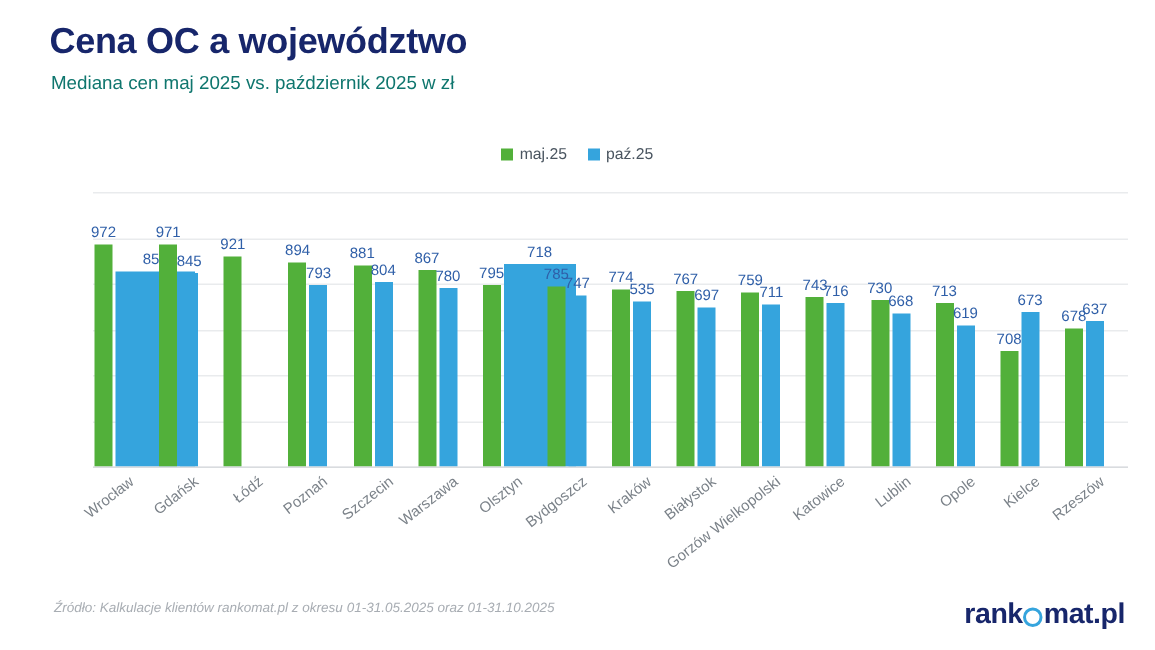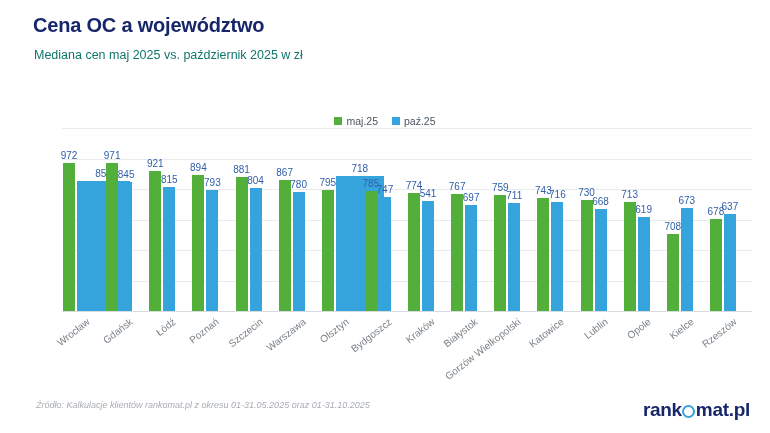--- a/index.html
+++ b/index.html
@@ -16,21 +16,21 @@
     height: 433px;
     background: #ffffff;
     overflow: hidden;
   }
 
   
   #chart-title {
     position: absolute;
     left: 33px;
     top: 14px;
-    font-size: 20px;
+    font-size: 24px;
     font-weight: bold;
     color: #17266b;
     letter-spacing: -0.2px;
     white-space: nowrap;
   }
   #chart-subtitle {
     position: absolute;
     left: 34px;
     top: 48px;
     font-size: 12.5px;
@@ -41,21 +41,20 @@
   
   #legend {
     position: absolute;
     left: 0;
     top: 97px;
     width: 770px;
     display: flex;
     justify-content: center;
     align-items: center;
     gap: 14px;
-    margin-top: 18px;
   }
   .legend-item {
     display: flex;
     align-items: center;
     gap: 4px;
   }
   .legend-swatch {
     width: 8px;
     height: 8px;
     display: inline-block;
@@ -197,23 +196,20 @@
           <span class="bar-value">971</span>
         </div>
         <div class="bar paz" style="height: 128.863px;">
           <span class="bar-value">845</span>
         </div>
       </div>
       <div class="group" style="left: 87.25px; width: 43.125px;">
         <div class="bar maj" style="height: 140.452px;">
           <span class="bar-value">921</span>
         </div>
-        <div class="bar paz" style="height: 124.287px;">
-          <span class="bar-value">815</span>
-        </div>
       </div>
       <div class="group" style="left: 130.375px; width: 43.125px;">
         <div class="bar maj" style="height: 136.335px;">
           <span class="bar-value">894</span>
         </div>
         <div class="bar paz" style="height: 120.933px;">
           <span class="bar-value">793</span>
         </div>
       </div>
       <div class="group" style="left: 173.5px; width: 43.125px;">
@@ -246,21 +242,21 @@
         </div>
         <div class="bar paz" style="height: 113.918px;">
           <span class="bar-value">747</span>
         </div>
       </div>
       <div class="group" style="left: 346px; width: 43.125px;">
         <div class="bar maj" style="height: 118.035px;">
           <span class="bar-value">774</span>
         </div>
         <div class="bar paz" style="height: 110.257px;">
-          <span class="bar-value">541</span>
+          <span class="bar-value">535</span>
         </div>
       </div>
       <div class="group" style="left: 389.125px; width: 43.125px;">
         <div class="bar maj" style="height: 116.968px;">
           <span class="bar-value">767</span>
         </div>
         <div class="bar paz" style="height: 106.292px;">
           <span class="bar-value">697</span>
         </div>
       </div>

